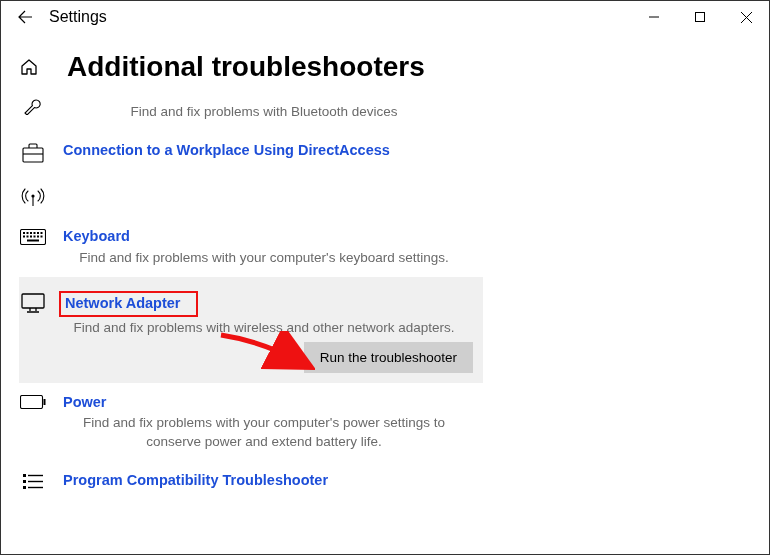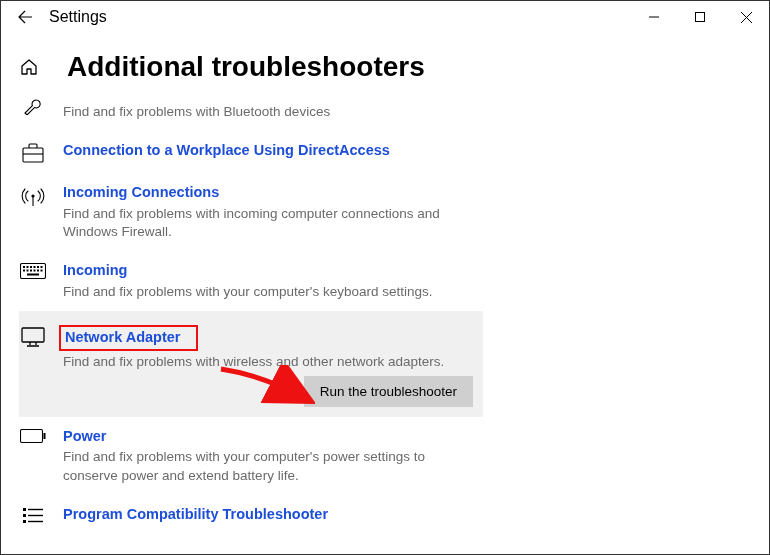--- a/index.html
+++ b/index.html
@@ -84,20 +84,21 @@
       font-size: 14.5px;
       font-weight: 700;
       color: #1d4ed8;
       line-height: 1.35;
     }
     .item-desc {
       font-size: 13.5px;
       color: #6a6a6a;
       line-height: 1.35;
       margin-top: 2px;
+      text-align: center;
     }
     .highlight-box {
       display: inline-block;
       border: 2px solid #e11;
       padding: 1px 16px 1px 4px;
       margin-left: -4px;
     }
     .run-btn {
       position: absolute;
       right: 10px;
@@ -181,24 +182,20 @@
       </div>
     </div>
 
     <div class="item">
       <div class="icon-col">
         <svg width="24" height="22" viewBox="0 0 24 22">
           <path d="M4 4 a10 10 0 0 0 0 14 M7 6 a6.5 6.5 0 0 0 0 10 M20 4 a10 10 0 0 1 0 14 M17 6 a6.5 6.5 0 0 1 0 10" stroke="#000" stroke-width="1.1" fill="none" stroke-linecap="round"></path>
           <circle cx="12" cy="11" r="1.6" fill="#000"></circle>
           <path d="M12 12 V21" stroke="#000" stroke-width="1.1"></path>
         </svg>
-      </div>
-      <div class="text-col">
-        <div class="item-title">Incoming Connections</div>
-        <div class="item-desc">Find and fix problems with incoming computer connections and Windows Firewall.</div>
       </div>
     </div>
 
     <div class="item">
       <div class="icon-col">
         <svg width="26" height="16" viewBox="0 0 26 16">
           <rect x="0.5" y="0.5" width="25" height="15" rx="1.5" stroke="#000" stroke-width="1.1" fill="none"></rect>
           <g fill="#000">
             <rect x="3" y="3" width="2" height="2"></rect>
               <rect x="6.5" y="3" width="2" height="2"></rect>
@@ -210,21 +207,21 @@
               <rect x="6.5" y="6.5" width="2" height="2"></rect>
               <rect x="10" y="6.5" width="2" height="2"></rect>
               <rect x="13.5" y="6.5" width="2" height="2"></rect>
               <rect x="17" y="6.5" width="2" height="2"></rect>
               <rect x="20.5" y="6.5" width="2" height="2"></rect>
             <rect x="7" y="10.5" width="12" height="2"></rect>
           </g>
         </svg>
       </div>
       <div class="text-col">
-        <div class="item-title">Incoming</div>
+        <div class="item-title">Keyboard</div>
         <div class="item-desc">Find and fix problems with your computer's keyboard settings.</div>
       </div>
     </div>
 
     <div class="item selected">
       <div class="icon-col">
         <svg width="24" height="22" viewBox="0 0 24 22">
           <rect x="1" y="1" width="22" height="14" rx="1" stroke="#000" stroke-width="1.3" fill="none"></rect>
           <path d="M9 15 v3 M15 15 v3 M6 19 h12" stroke="#000" stroke-width="1.3" fill="none"></path>
         </svg>

